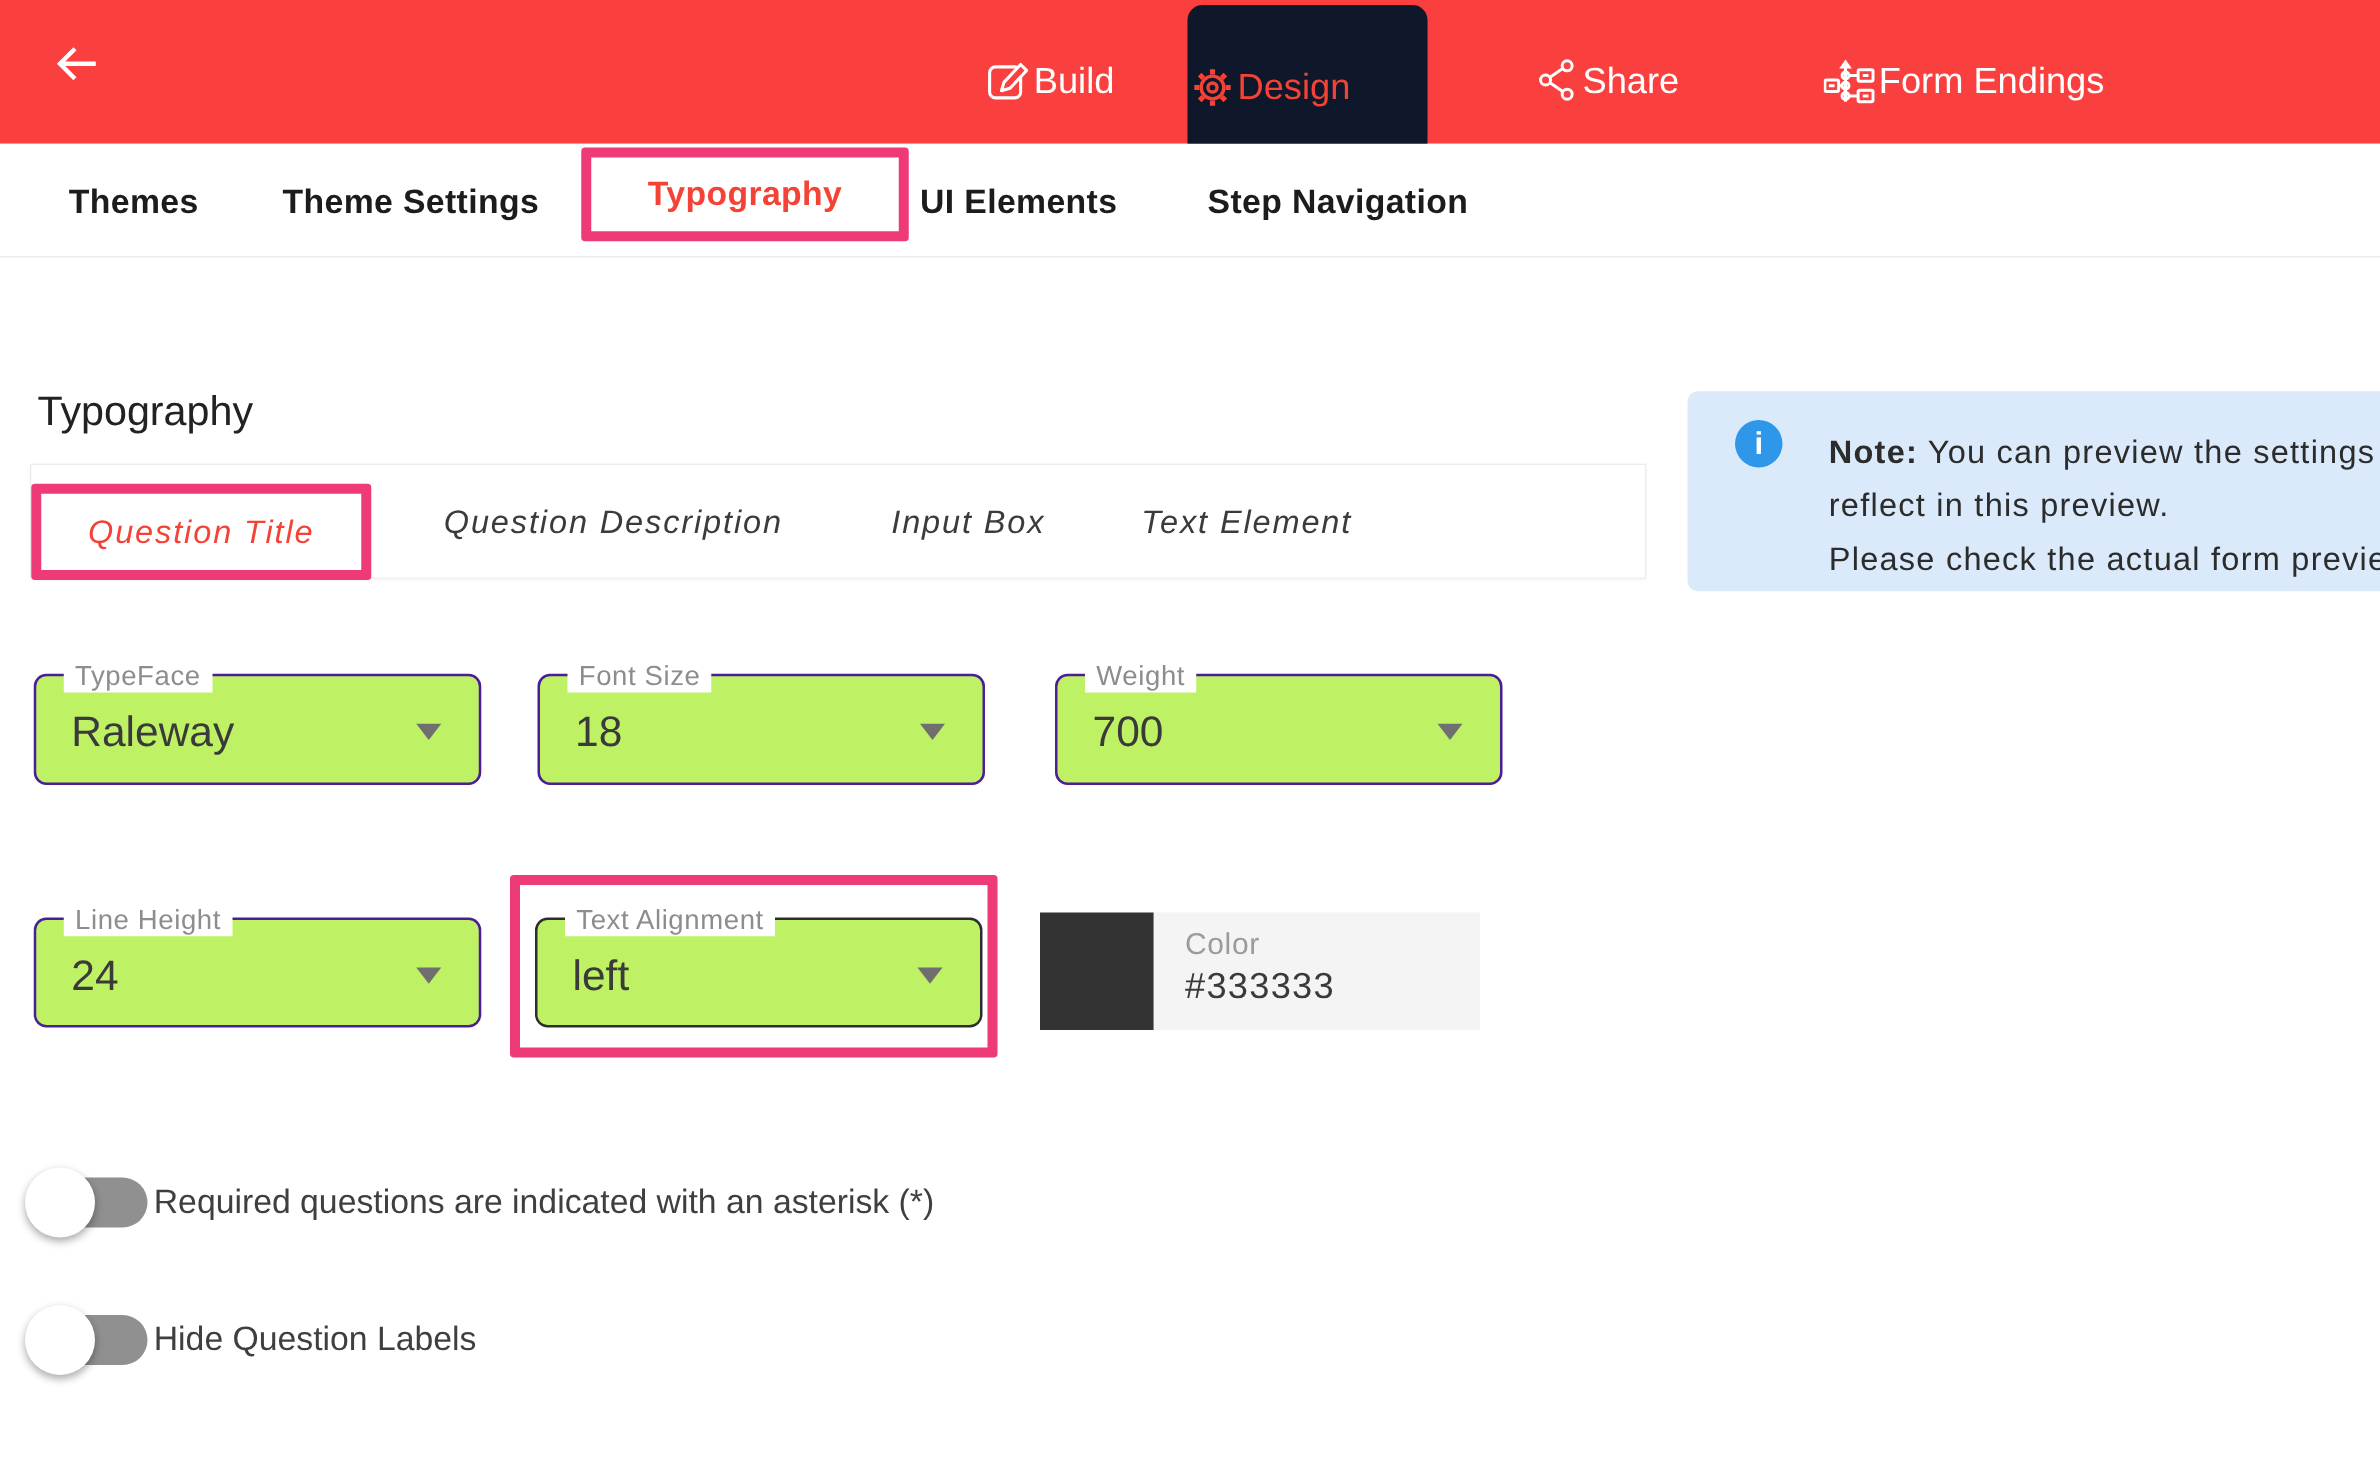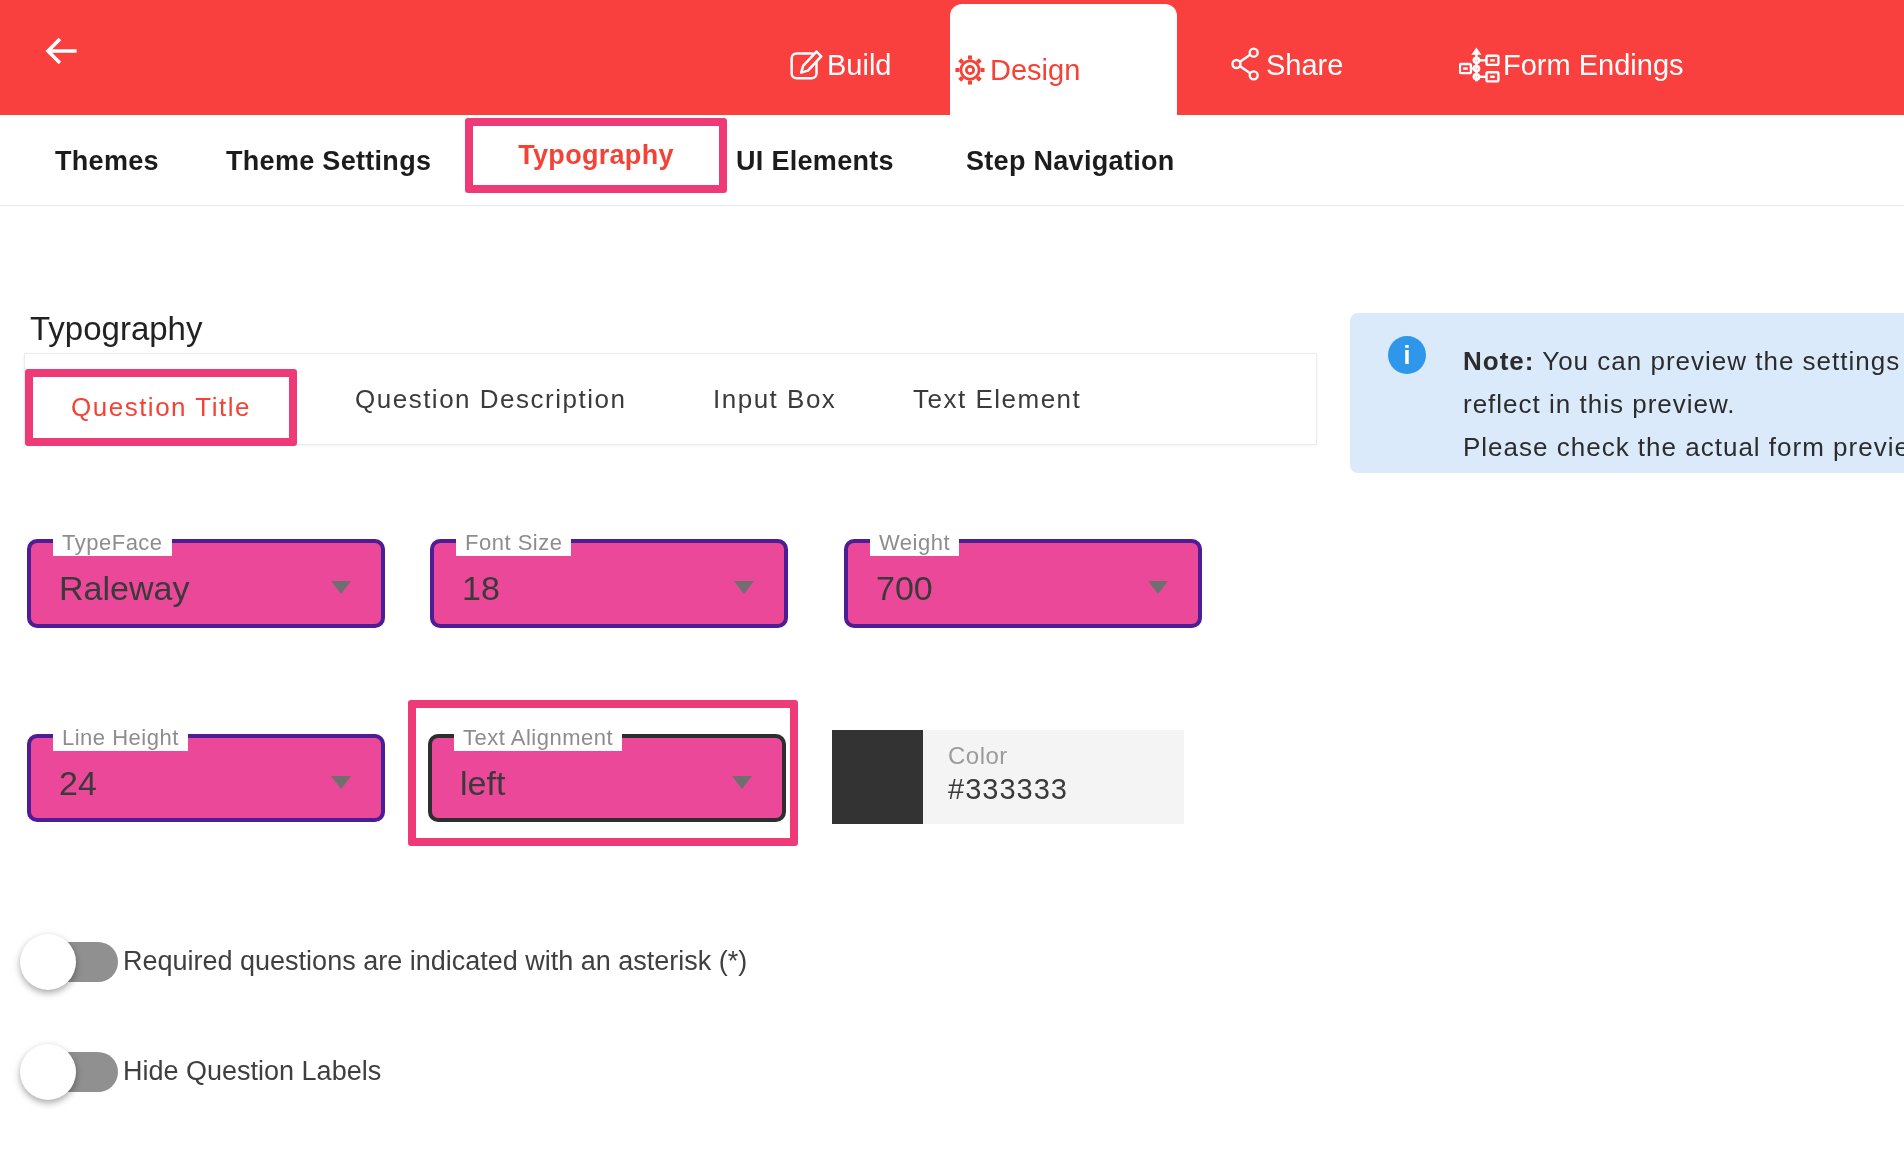--- a/index.html
+++ b/index.html
@@ -6,39 +6,39 @@
   body { font-family:"Liberation Sans", sans-serif; background:#fff; }
   .screen { position:relative; width:1904px; height:1176px; overflow:hidden; background:#fff; }
 
   
   .topbar { position:absolute; left:0; top:0; width:1904px; height:115px; background:#f9403e; }
   .back-btn { position:absolute; left:36px; top:26px; width:52px; height:52px; cursor:pointer; }
   .topnav-item { position:absolute; top:0; height:115px; display:flex; align-items:center; padding-top:13px; color:#fff; cursor:pointer; }
   .topnav-item .tn-icon { height:46px; display:flex; align-items:center; justify-content:center; }
   .topnav-item .tn-label { font-size:29px; margin-top:2px; white-space:nowrap; }
   .tn-build { left:785px; width:120px; }
-  .tn-design { left:950px; width:227px; height:122px; background:#ffffff; border-radius:12px; top:4px; padding-top:9px; color:#f44336; }
+  .tn-design { left:950px; width:192px; height:122px; background:#0f172a; border-radius:12px; top:4px; padding-top:9px; color:#f44336; }
   .tn-share { left:1226px; width:120px; }
   .tn-endings { left:1459px; width:200px; }
 
   
   .subnav { position:absolute; left:0; top:115px; width:1904px; height:91px; background:#fff; border-bottom:1px solid #e8e8e8; }
   .subnav-item { position:absolute; top:31px; font-size:27px; font-weight:700; color:#1c1c1c; letter-spacing:.3px; white-space:nowrap; cursor:pointer; }
   .hl-box { border:8px solid #ee3b78; border-radius:3px; background:#fff; }
   .sn-typo-box { position:absolute; left:465px; top:3px; width:262px; height:75px; display:flex; align-items:center; justify-content:center; cursor:pointer; }
   .sn-typo-box .subnav-label { font-size:27px; font-weight:700; color:#f44336; letter-spacing:.3px; }
 
   
   .page-title { position:absolute; left:30px; top:310px; font-size:33px; color:#222; font-weight:500; }
-  .tab-card { position:absolute; left:24px; top:353px; width:1293px; height:92px; background:#fff; border:1px solid #ececf0; box-shadow:0 1px 3px rgba(0,0,0,.05); }
+  .tab-card { position:absolute; left:24px; top:371px; width:1293px; height:92px; background:#fff; border:1px solid #ececf0; box-shadow:0 1px 3px rgba(0,0,0,.05);font-style:italic; }
   .tab-item { position:absolute; top:30px; font-size:26px; color:#3b3b3b; letter-spacing:1.5px; white-space:nowrap; cursor:pointer; }
   .tab-active-box { position:absolute; left:0px; top:15px; width:272px; height:77px; display:flex; align-items:center; justify-content:center; cursor:pointer; }
   .tab-active-box .tab-label-active { font-size:26px; color:#f44336; letter-spacing:1.5px; }
 
-  .mfield { position:absolute; border:4px solid #4c1d95; border-radius:10px; background:#ec4899; cursor:pointer; }
+  .mfield { position:absolute; border:2px solid #4c1d95; border-radius:10px; background:#bef264; cursor:pointer; }
   .mfield .flabel { position:absolute; top:-13px; left:22px; background:#fff; padding:0 9px; font-size:22px; color:#8d8d8d; letter-spacing:.5px; white-space:nowrap; }
   .mfield .fvalue { position:absolute; left:28px; top:26px; font-size:34px; color:#3a3a3a; }
   .caret { position:absolute; right:30px; top:38px; width:0; height:0; border-left:10px solid transparent; border-right:10px solid transparent; border-top:13px solid #6f6f6f; }
   .row1 { top:539px; height:89px; width:358px; }
   .row2 { top:734px; height:88px; width:358px; }
   .f-typeface { left:27px; }
   .f-fontsize { left:430px; }
   .f-weight { left:832px;margin-left:12px; }
   .f-lineheight { left:27px; }
   .f-alignment { left:428px; border-color:#2e2e2e; }

